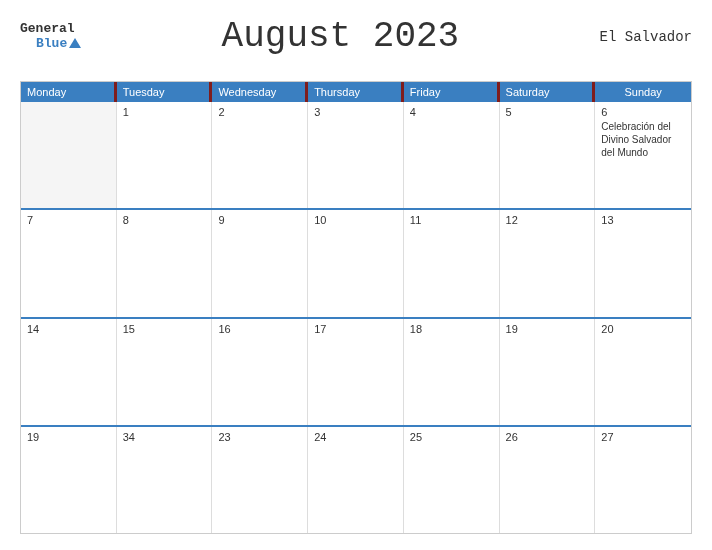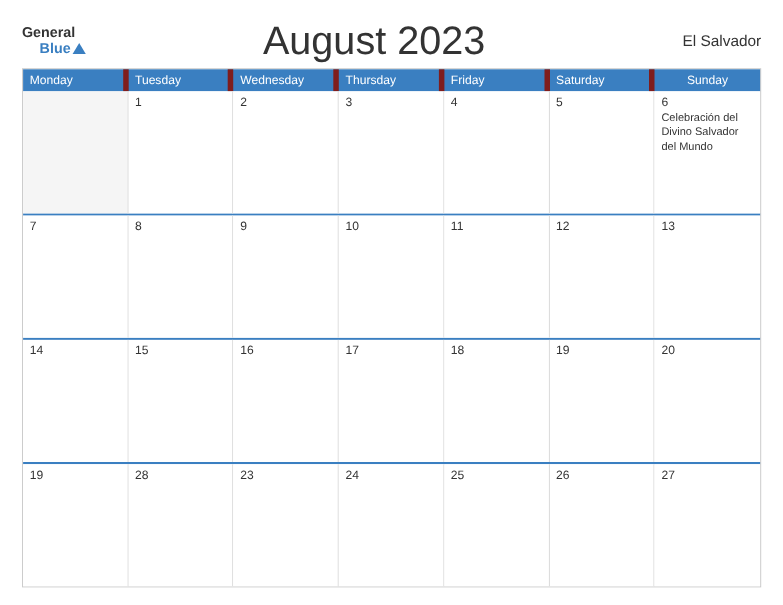--- a/index.html
+++ b/index.html
@@ -14,21 +14,22 @@
       width: 712px;
       height: 550px;
       padding: 16px 20px;
       display: flex;
       flex-direction: column;
     }
     .header {
       display: flex;
       align-items: center;
       justify-content: center;
-      margin-bottom: 4px;
+      margin-bottom: 24px;
+      font-family: Liberation Mono, monospace;
     }
     .logo {
       display: flex;
       align-items: flex-end;
       font-size: 13px;
       font-weight: bold;
       color: #333;
       line-height: 1;
     }
     .logo-general {
@@ -70,21 +71,21 @@
     }
     .days-header {
       display: grid;
       grid-template-columns: repeat(7, 1fr);
       background: #3a7fc1;
     }
     .day-header {
       color: #fff;
       font-size: 11px;
       padding: 4px 6px;
-      border-right: 5px solid #7f1d1d;
+      border-right: 3px solid #7f1d1d;
       font-weight: normal;
     }
     .day-header:last-child {
       border-right: none;
       text-align: center;
     }
     .weeks {
       flex: 1;
       display: flex;
       flex-direction: column;
@@ -221,21 +222,21 @@
           </div>
           <div class="cell">
             <span class="cell-date">20</span>
           </div>
         </div>
         <div class="week">
           <div class="cell">
             <span class="cell-date">19</span>
           </div>
           <div class="cell">
-            <span class="cell-date">28</span>
+            <span class="cell-date">34</span>
           </div>
           <div class="cell">
             <span class="cell-date">23</span>
           </div>
           <div class="cell">
             <span class="cell-date">24</span>
           </div>
           <div class="cell">
             <span class="cell-date">25</span>
           </div>

